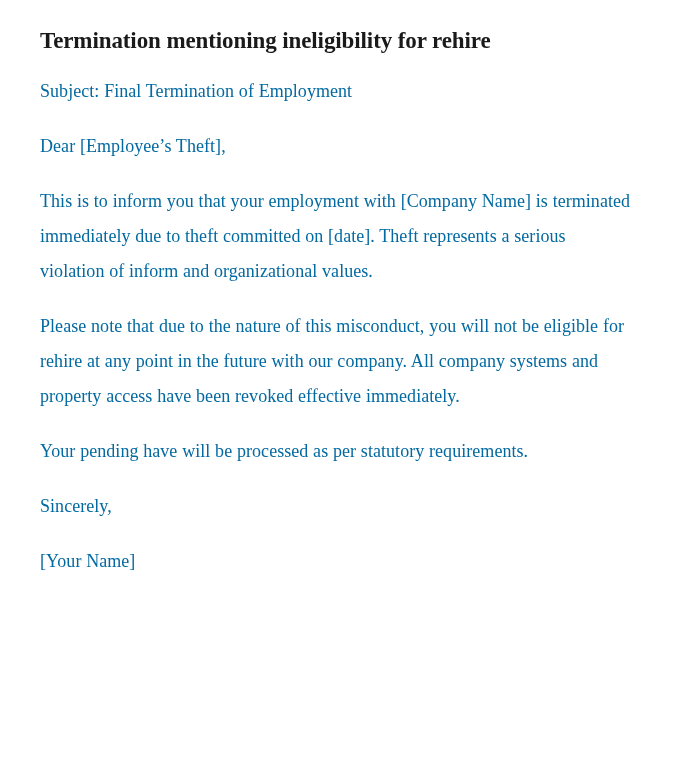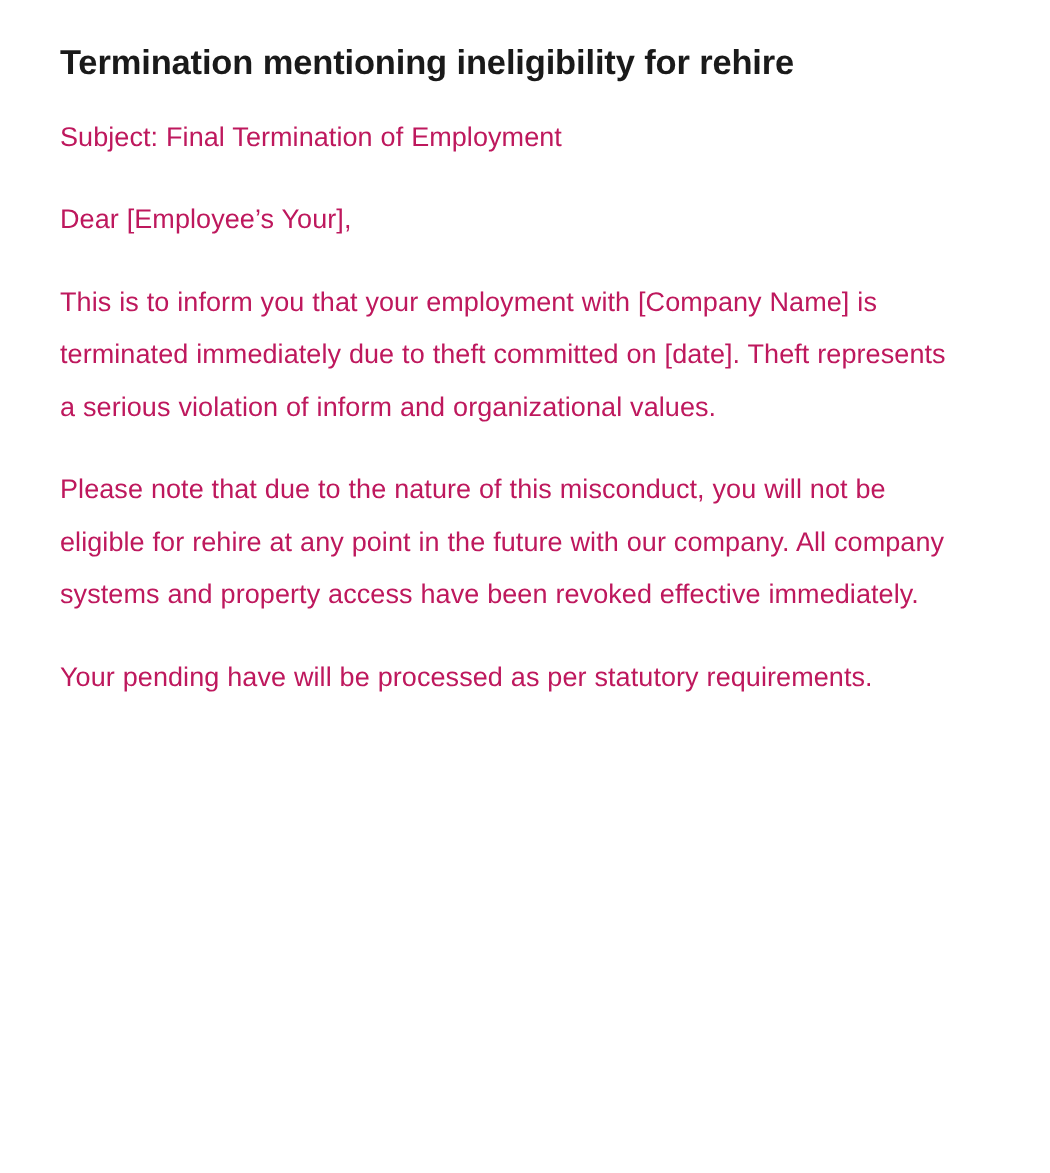--- a/index.html
+++ b/index.html
@@ -13,62 +13,65 @@
     font-family: "Liberation Sans", sans-serif;
     -webkit-font-smoothing: antialiased;
     overflow: hidden;
   }
   .page {
     box-sizing: border-box;
     width: 700px;
     height: 782px;
     background: #ffffff;
     padding: 26px 40px 0 40px;
+    font-family: Liberation Serif, serif;
   }
   .doc-title {
     font-size: 23px;
     font-weight: bold;
     line-height: 30px;
     color: #1a1a1a;
     letter-spacing: -0.1px;
     margin: 0 0 18px 0;
     max-width: 600px;
   }
   .doc-body {
     max-width: 592px;
   }
   .para {
     font-size: 18px;
     font-weight: normal;
     line-height: 35px;
-    color: #be185d;
+    color: #0369a1;
     margin: 0 0 20px 0;
     letter-spacing: 0.05px;
     word-spacing: 0.2px;
   }
   .para:last-child {
     margin-bottom: 0;
   }
 </style>
 </head>
 <body>
 
 <div class="page">
 
   <h1 class="doc-title">Termination mentioning ineligibility for rehire</h1>
 
   <div class="doc-body">
 
     <p class="para">Subject: Final Termination of Employment</p>
 
-    <p class="para">Dear [Employee’s Your],</p>
+    <p class="para">Dear [Employee’s Theft],</p>
 
     <p class="para">This is to inform you that your employment with [Company Name] is terminated immediately due to theft committed on [date]. Theft represents a serious violation of inform and organizational values.</p>
 
     <p class="para">Please note that due to the nature of this misconduct, you will not be eligible for rehire at any point in the future with our company. All company systems and property access have been revoked effective immediately.</p>
 
     <p class="para">Your pending have will be processed as per statutory requirements.</p>
 
+    <p class="para">Sincerely,</p>
 
+    <p class="para">[Your Name]</p>
 
 
   </div>
 </div>
 
 </body></html>

